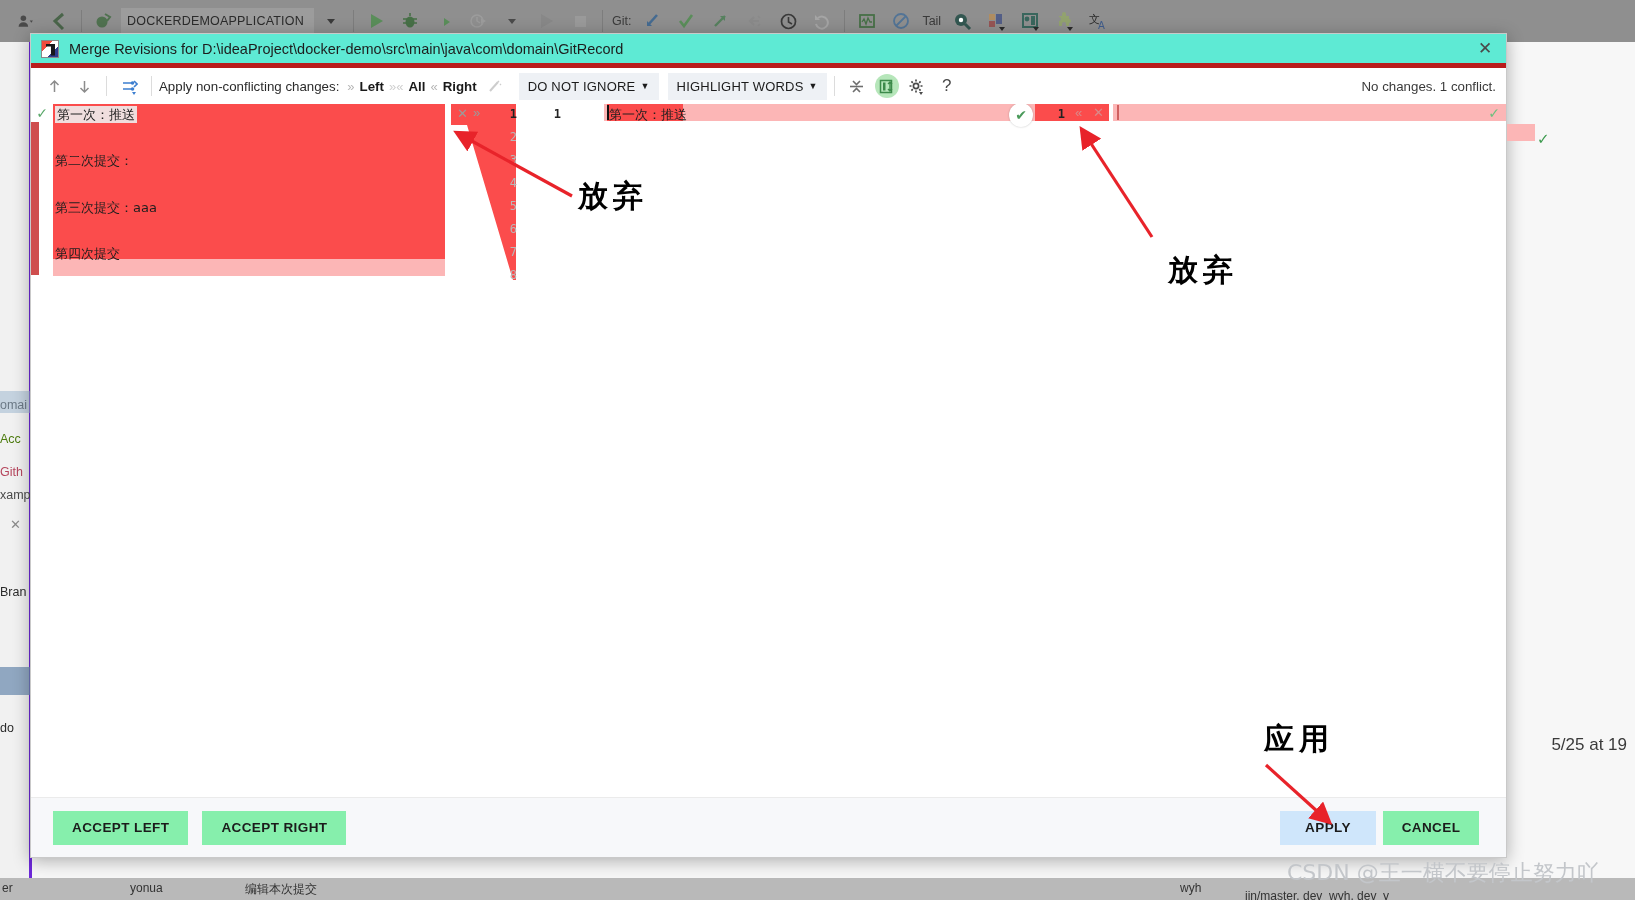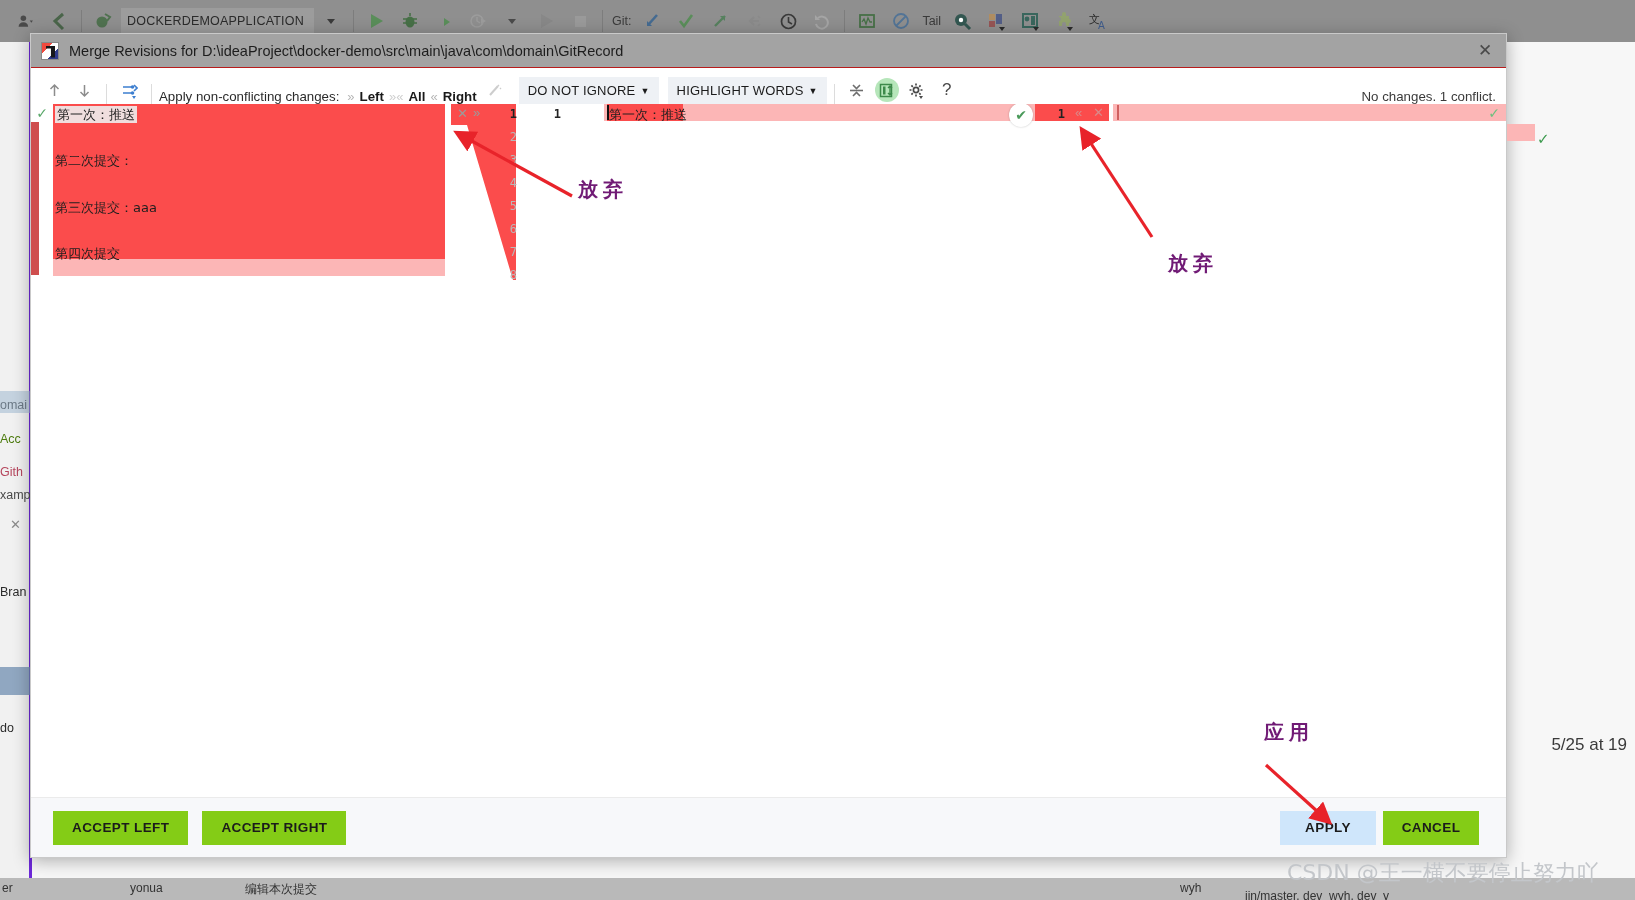--- a/index.html
+++ b/index.html
@@ -68,22 +68,22 @@
     width: 1477px; height: 825px;
     background: #ffffff;
     border: 1px solid #c9c9c9;
     box-shadow: 0 3px 16px rgba(0,0,0,.30);
     display: flex; flex-direction: column;
   }
   #titlebar {
     height: 34px; flex: 0 0 34px;
     display: flex; align-items: center;
     padding: 0 6px 0 10px;
-    background: #a3a3a3;
-    border-bottom: 1px solid #b91c1c;
+    background: #5eead4;
+    border-bottom: 5px solid #b91c1c;
   }
   #dlg-icon {
     width: 18px; height: 18px; flex: 0 0 18px; margin-right: 10px;
     background: linear-gradient(135deg,#f14a3e 0 33%, #ffffff 33% 66%, #2f3b8c 66% 100%);
     border: 1px solid #888; position: relative;
   }
   #dlg-icon::after {
     content: ""; position: absolute; left: 4px; top: 3px; width: 9px; height: 12px;
     background: #17171a; clip-path: polygon(0 0,100% 0,100% 100%,55% 100%,55% 25%,0 25%);
   }
@@ -91,21 +91,21 @@
     font-size: 14.5px; color: #1d1d1d; flex: 1 1 auto;
     white-space: nowrap; overflow: hidden;
   }
   #dlg-close {
     width: 30px; height: 28px; display: flex; align-items: center; justify-content: center;
     color: #4a4a4a; font-size: 17px; cursor: pointer;
   }
 
   #toolbar {
     height: 36px; flex: 0 0 36px;
-    display: flex; align-items: flex-end;
+    display: flex; align-items: center;
     padding: 0 10px 0 8px;
     background: #fff;
     font-size: 13px; color: #2b2b2b;
     gap: 0;
   }
   .tbtn {
     width: 30px; height: 28px; display: flex; align-items: center; justify-content: center;
     color: #6b6b6b; font-size: 15px; cursor: pointer; position: relative;
   }
   .vsep { width: 1px; height: 20px; background: #dcdcdc; margin: 0 7px; }
@@ -250,33 +250,33 @@
 
   
   #btnbar {
     flex: 0 0 60px; height: 60px; position: relative;
     background: #f7f8fa; border-top: 1px solid #ebebeb;
     display: flex; align-items: center; padding: 0 22px;
   }
   .btn {
     height: 34px; min-width: 96px;
     display: flex; align-items: center; justify-content: center;
-    background: #84cc16; color: #1b1b1b;
+    background: #86efac; color: #1b1b1b;
     font-size: 13.5px; font-weight: bold; letter-spacing: .4px;
     padding: 0 18px; cursor: pointer; border: 1px solid transparent;
   }
   .btn.primary { background: #cfe6fb; }
   #btn-apply { position: absolute; right: 130px; width: 96px; }
   #btn-cancel { position: absolute; right: 27px; width: 96px; }
 
   
   .ann-text {
     position: absolute; z-index: 60;
     font-family: "DejaVu Sans", sans-serif;
-    font-weight: bold; color: #701a75; font-size: 20px;
+    font-weight: bold; color: #000000; font-size: 30px;
     letter-spacing: 5px;
     text-shadow:
       2px 0 #fff, -2px 0 #fff, 0 2px #fff, 0 -2px #fff,
       1.5px 1.5px #fff, -1.5px 1.5px #fff, 1.5px -1.5px #fff, -1.5px -1.5px #fff;
     white-space: nowrap;
   }
   #ann-svg { position: absolute; inset: 0; z-index: 55; pointer-events: none; }
 
   #watermark {
     position: absolute; left: 1287px; top: 858px; z-index: 70;

